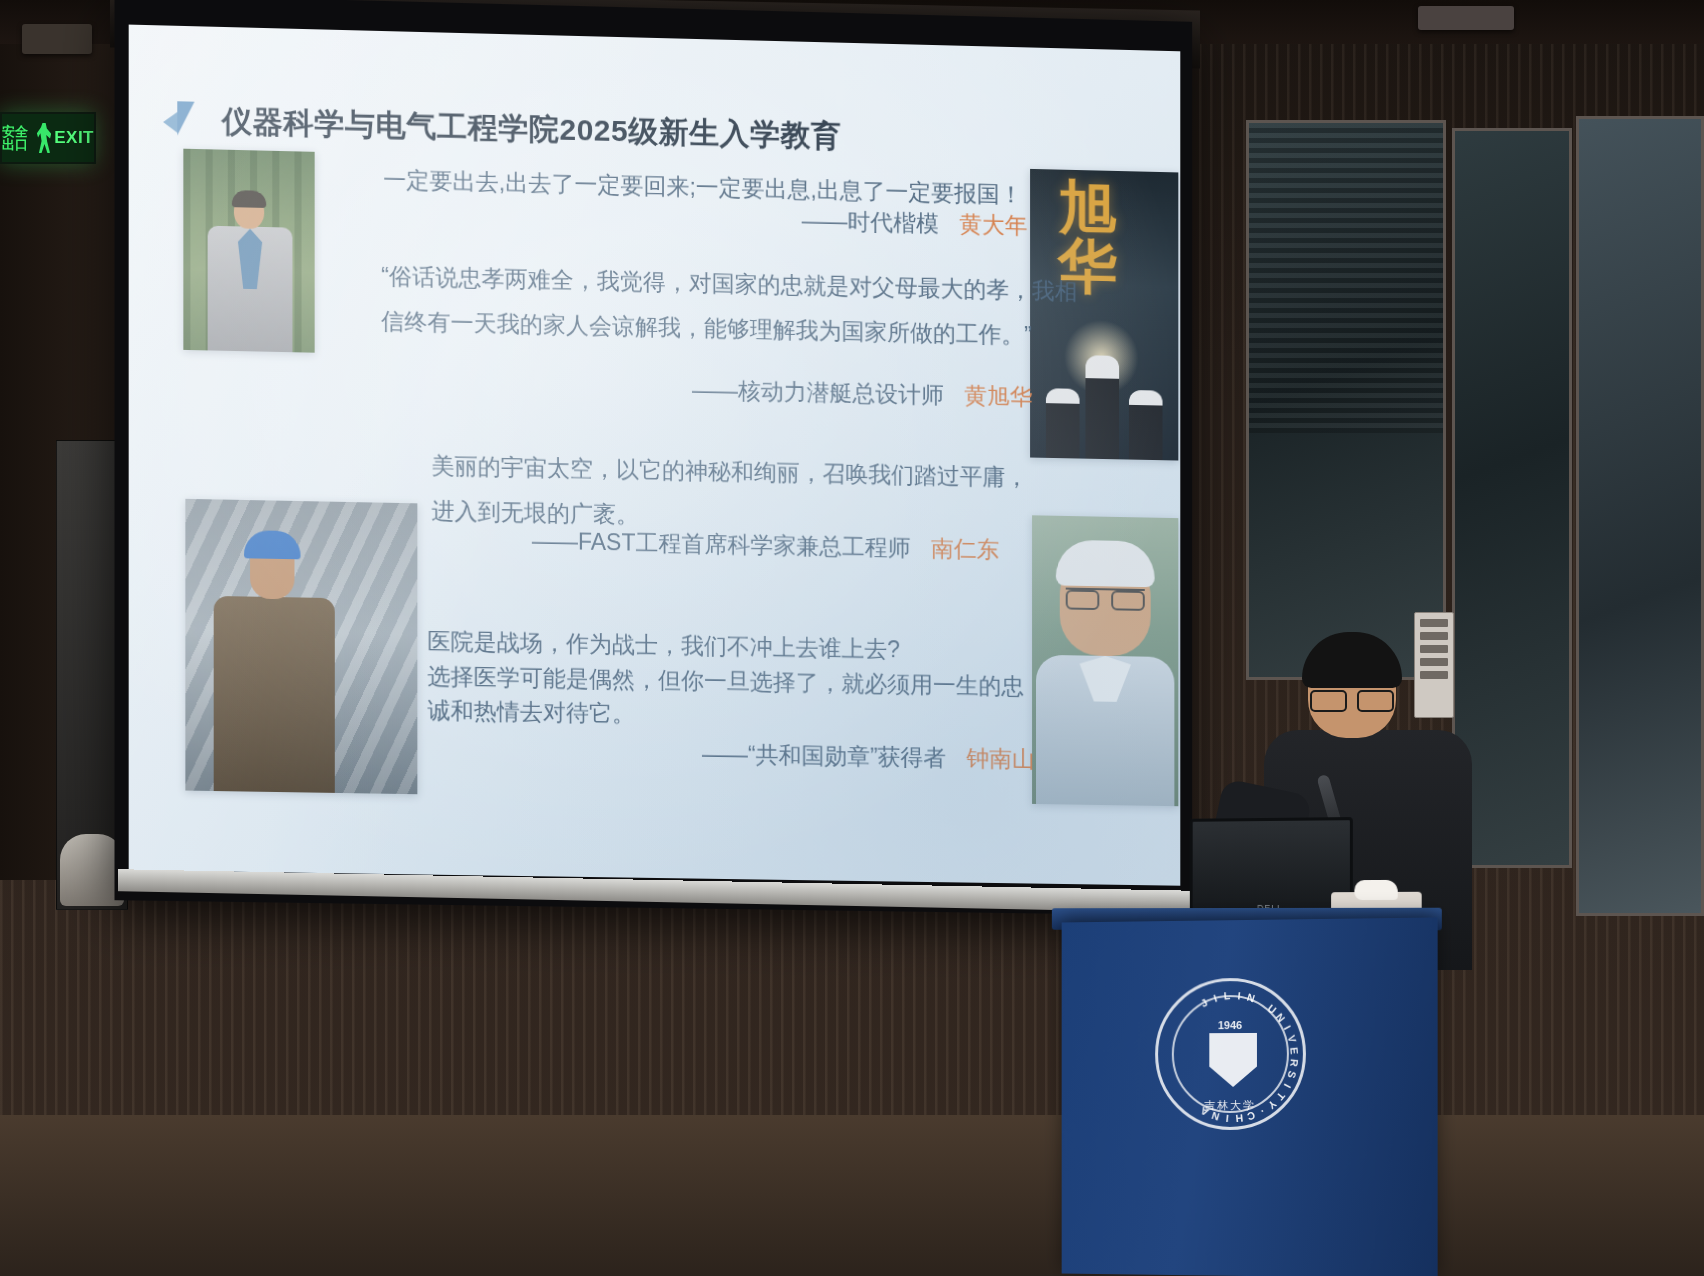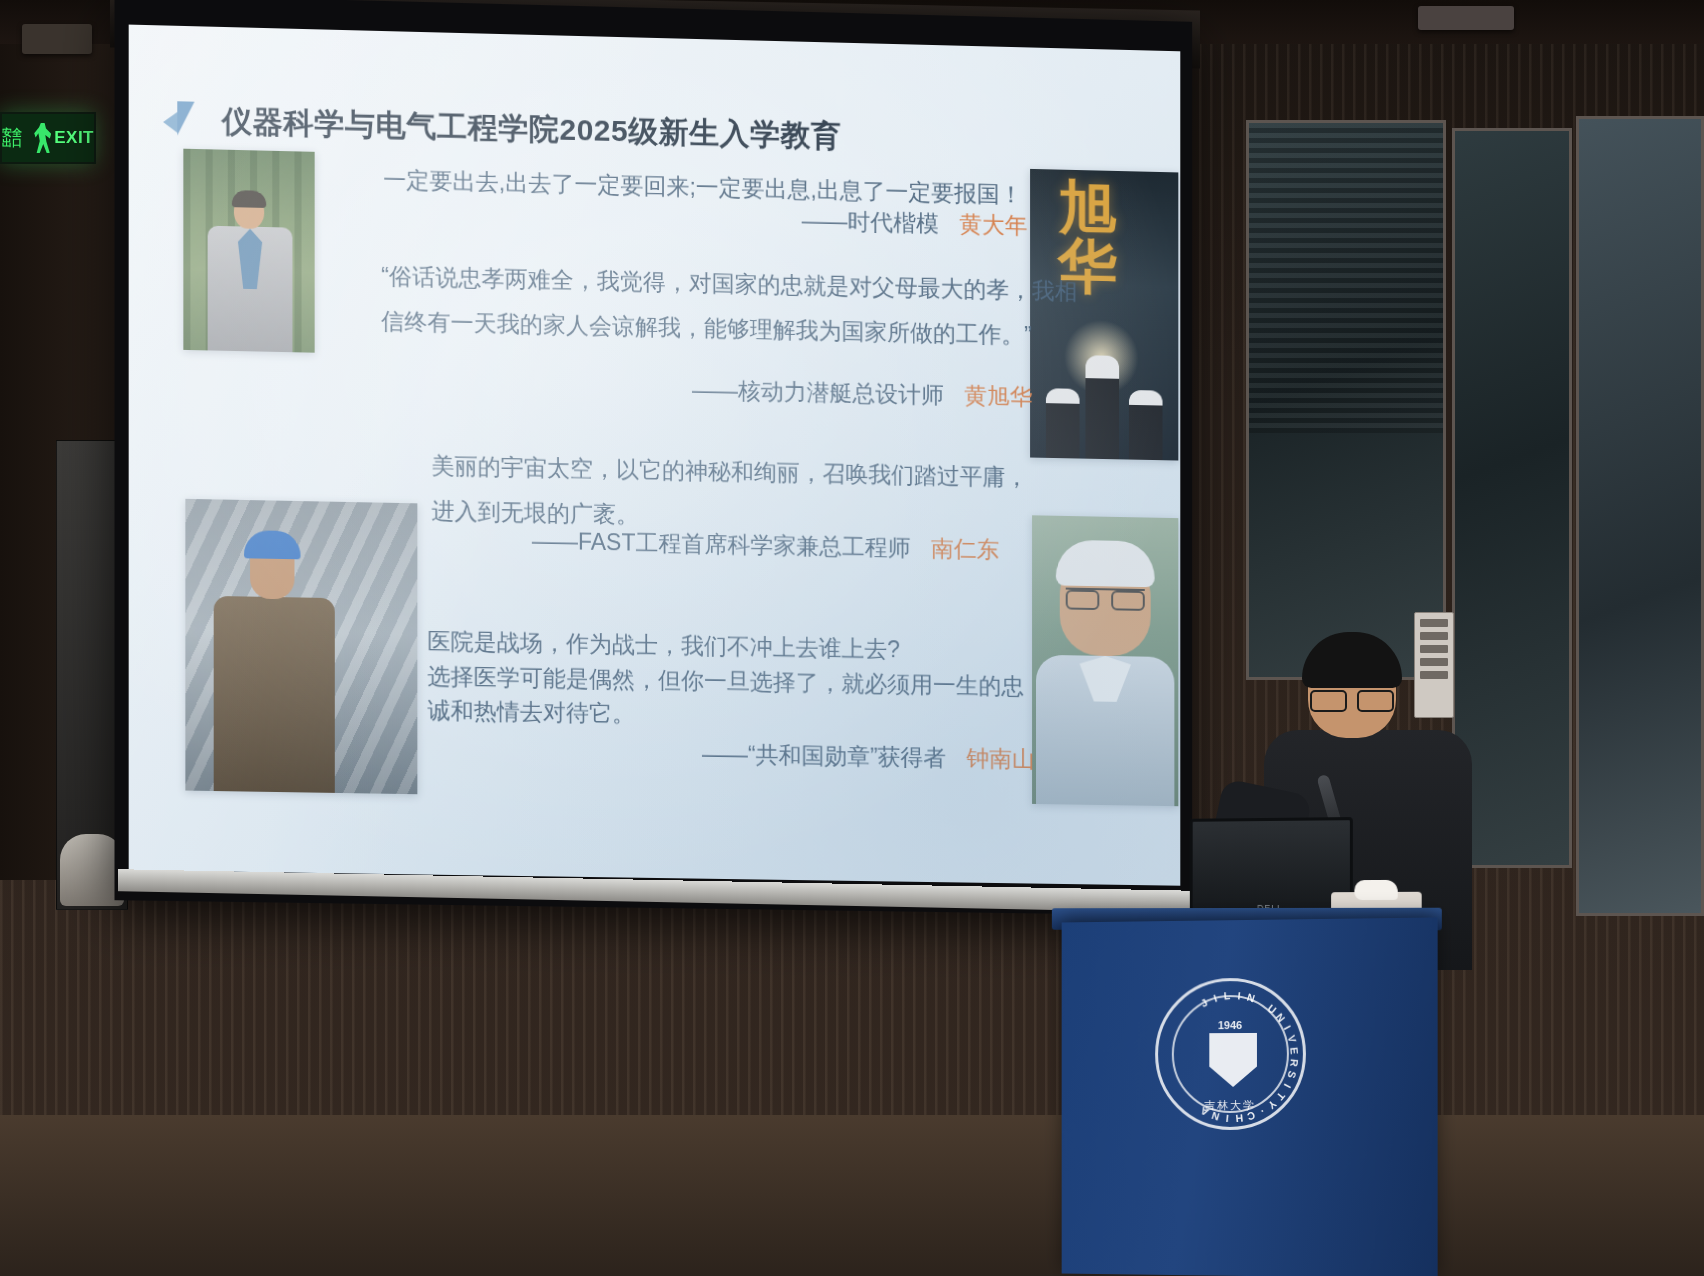--- a/index.html
+++ b/index.html
@@ -61,21 +61,21 @@
   .exit-sign .exit-man {
     width: 24px; height: 30px; background: #38e86a; border-radius: 2px;
     position: relative;
     clip-path: polygon(40% 0,62% 0,70% 18%,100% 36%,92% 52%,66% 40%,72% 62%,92% 100%,74% 100%,54% 70%,34% 100%,16% 100%,34% 60%,26% 34%,10% 48%,2% 34%,30% 14%);
   }
   .exit-sign .exit-txt {
     color: #54ff7d; font-size: 17px; font-weight: bold; letter-spacing: .5px;
     font-family: "Liberation Sans", sans-serif;
   }
   .exit-sign .exit-cn {
-    color: #3ef06a; font-size: 10px; font-weight: bold; line-height: 1;
+    color: #3ef06a; font-size: 13px; font-weight: bold; line-height: 1;
   }
 
   
   .window-block {
     position: absolute;
     background: linear-gradient(160deg, #2e3b3f 0%, #1a2326 45%, #343f42 100%);
     border: 3px solid #5d5550;
   }
   .win-a { left: 1246px; top: 120px; width: 200px; height: 560px; }
   .win-b { left: 1452px; top: 128px; width: 120px; height: 740px; }

